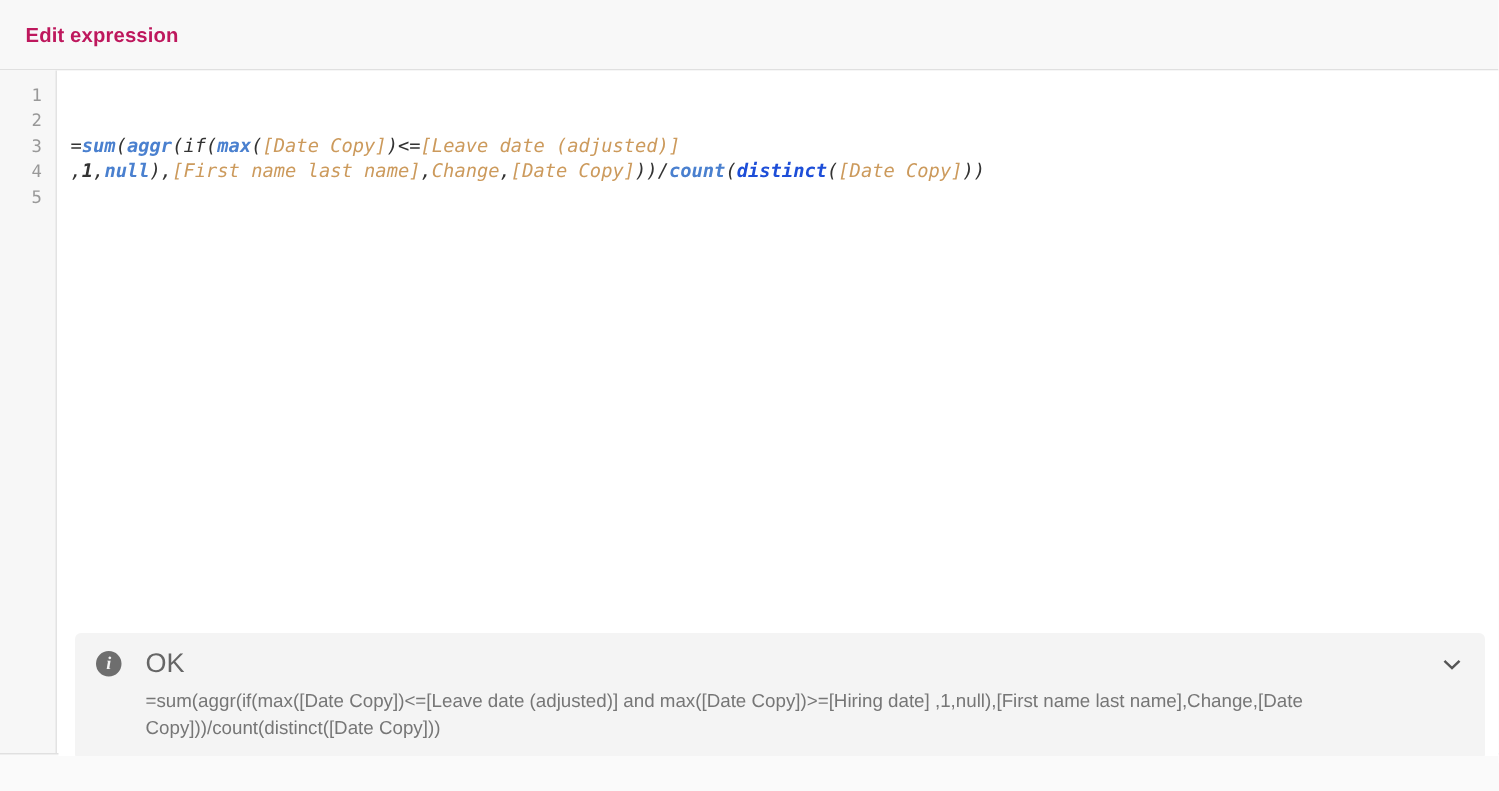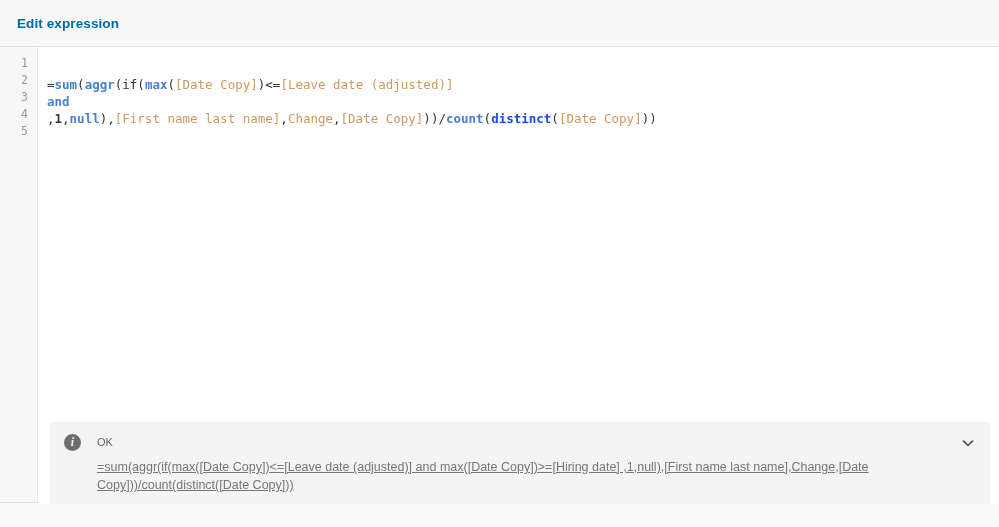--- a/index.html
+++ b/index.html
@@ -26,21 +26,21 @@
     background: #f8f8f8;
     border-bottom: 1px solid #e0e0e0;
     box-sizing: border-box;
   }
   #dialog-title {
     position: absolute;
     left: 17px;
     top: 16px;
     font-size: 13.5px;
     font-weight: bold;
-    color: #0369a1;
+    color: #be185d;
     letter-spacing: 0.1px;
     white-space: nowrap;
   }
 
   
   #editor-shell {
     position: absolute;
     left: 0;
     top: 47px;
     width: 999px;
@@ -68,27 +68,28 @@
     color: #999999;
     text-align: right;
     padding-right: 9px;
     height: 17px;
   }
 
   
   #code-surface {
     position: absolute;
     left: 39px;
-    top: 4px;
+    top: 16px;
     right: 0;
     height: 455px;
     background: #ffffff;
     padding-top: 8px;
     box-sizing: border-box;
     overflow: hidden;
+    font-style: italic;
   }
   .code-line {
     font-family: "DejaVu Sans Mono", "Liberation Mono", monospace;
     font-size: 12.5px;
     line-height: 17px;
     height: 17px;
     white-space: pre;
     padding-left: 8px;
     color: #333333;
   }
@@ -124,33 +125,32 @@
     font-family: "Liberation Serif", serif;
     font-size: 12px;
     font-weight: bold;
     font-style: italic;
     line-height: 17px;
     text-align: center;
     flex: 0 0 auto;
   }
   #status-label {
     margin-left: 16px;
-    font-size: 11px;
+    font-size: 18px;
     color: #666666;
     line-height: 17px;
   }
   #status-expression {
     margin-top: 7px;
     margin-left: 33px;
     margin-right: 40px;
     font-size: 12.5px;
     color: #767676;
     line-height: 18px;
     word-break: break-word;
-    text-decoration: underline;
   }
   #status-chevron {
     position: absolute;
     right: 14px;
     top: 13px;
     width: 16px;
     height: 16px;
     cursor: pointer;
   }
   #status-chevron svg { display: block; }
@@ -178,21 +178,20 @@
       <div class="gutter-line">1</div>
       <div class="gutter-line">2</div>
       <div class="gutter-line">3</div>
       <div class="gutter-line">4</div>
       <div class="gutter-line">5</div>
     </div>
 
   <div id="code-surface">
       <div class="code-line">&nbsp;</div>
       <div class="code-line"><span class="tok-plain">=</span><span class="tok-func">sum</span><span class="tok-plain">(</span><span class="tok-func">aggr</span><span class="tok-plain">(</span><span class="tok-plain">if</span><span class="tok-plain">(</span><span class="tok-func">max</span><span class="tok-plain">(</span><span class="tok-field">[Date Copy]</span><span class="tok-plain">)</span><span class="tok-plain">&lt;=</span><span class="tok-field">[Leave date (adjusted)]</span></div>
-      <div class="code-line"><span class="tok-keyword">and</span></div>
       <div class="code-line"><span class="tok-plain">,</span><span class="tok-number">1</span><span class="tok-plain">,</span><span class="tok-keyword">null</span><span class="tok-plain">)</span><span class="tok-plain">,</span><span class="tok-field">[First name last name]</span><span class="tok-plain">,</span><span class="tok-field">Change</span><span class="tok-plain">,</span><span class="tok-field">[Date Copy]</span><span class="tok-plain">))</span><span class="tok-plain">/</span><span class="tok-func">count</span><span class="tok-plain">(</span><span class="tok-qualifier">distinct</span><span class="tok-plain">(</span><span class="tok-field">[Date Copy]</span><span class="tok-plain">))</span></div>
     </div>
 
   <div id="status-panel">
     <div id="status-head-row">
       <div id="status-info-icon">i</div>
       <div id="status-label">OK</div>
     </div>
     <div id="status-expression">=sum(aggr(if(max([Date Copy])&lt;=[Leave date (adjusted)] and max([Date Copy])&gt;=[Hiring date] ,1,null),[First name last name],Change,[Date Copy]))/count(distinct([Date Copy]))</div>
     <div id="status-chevron">

